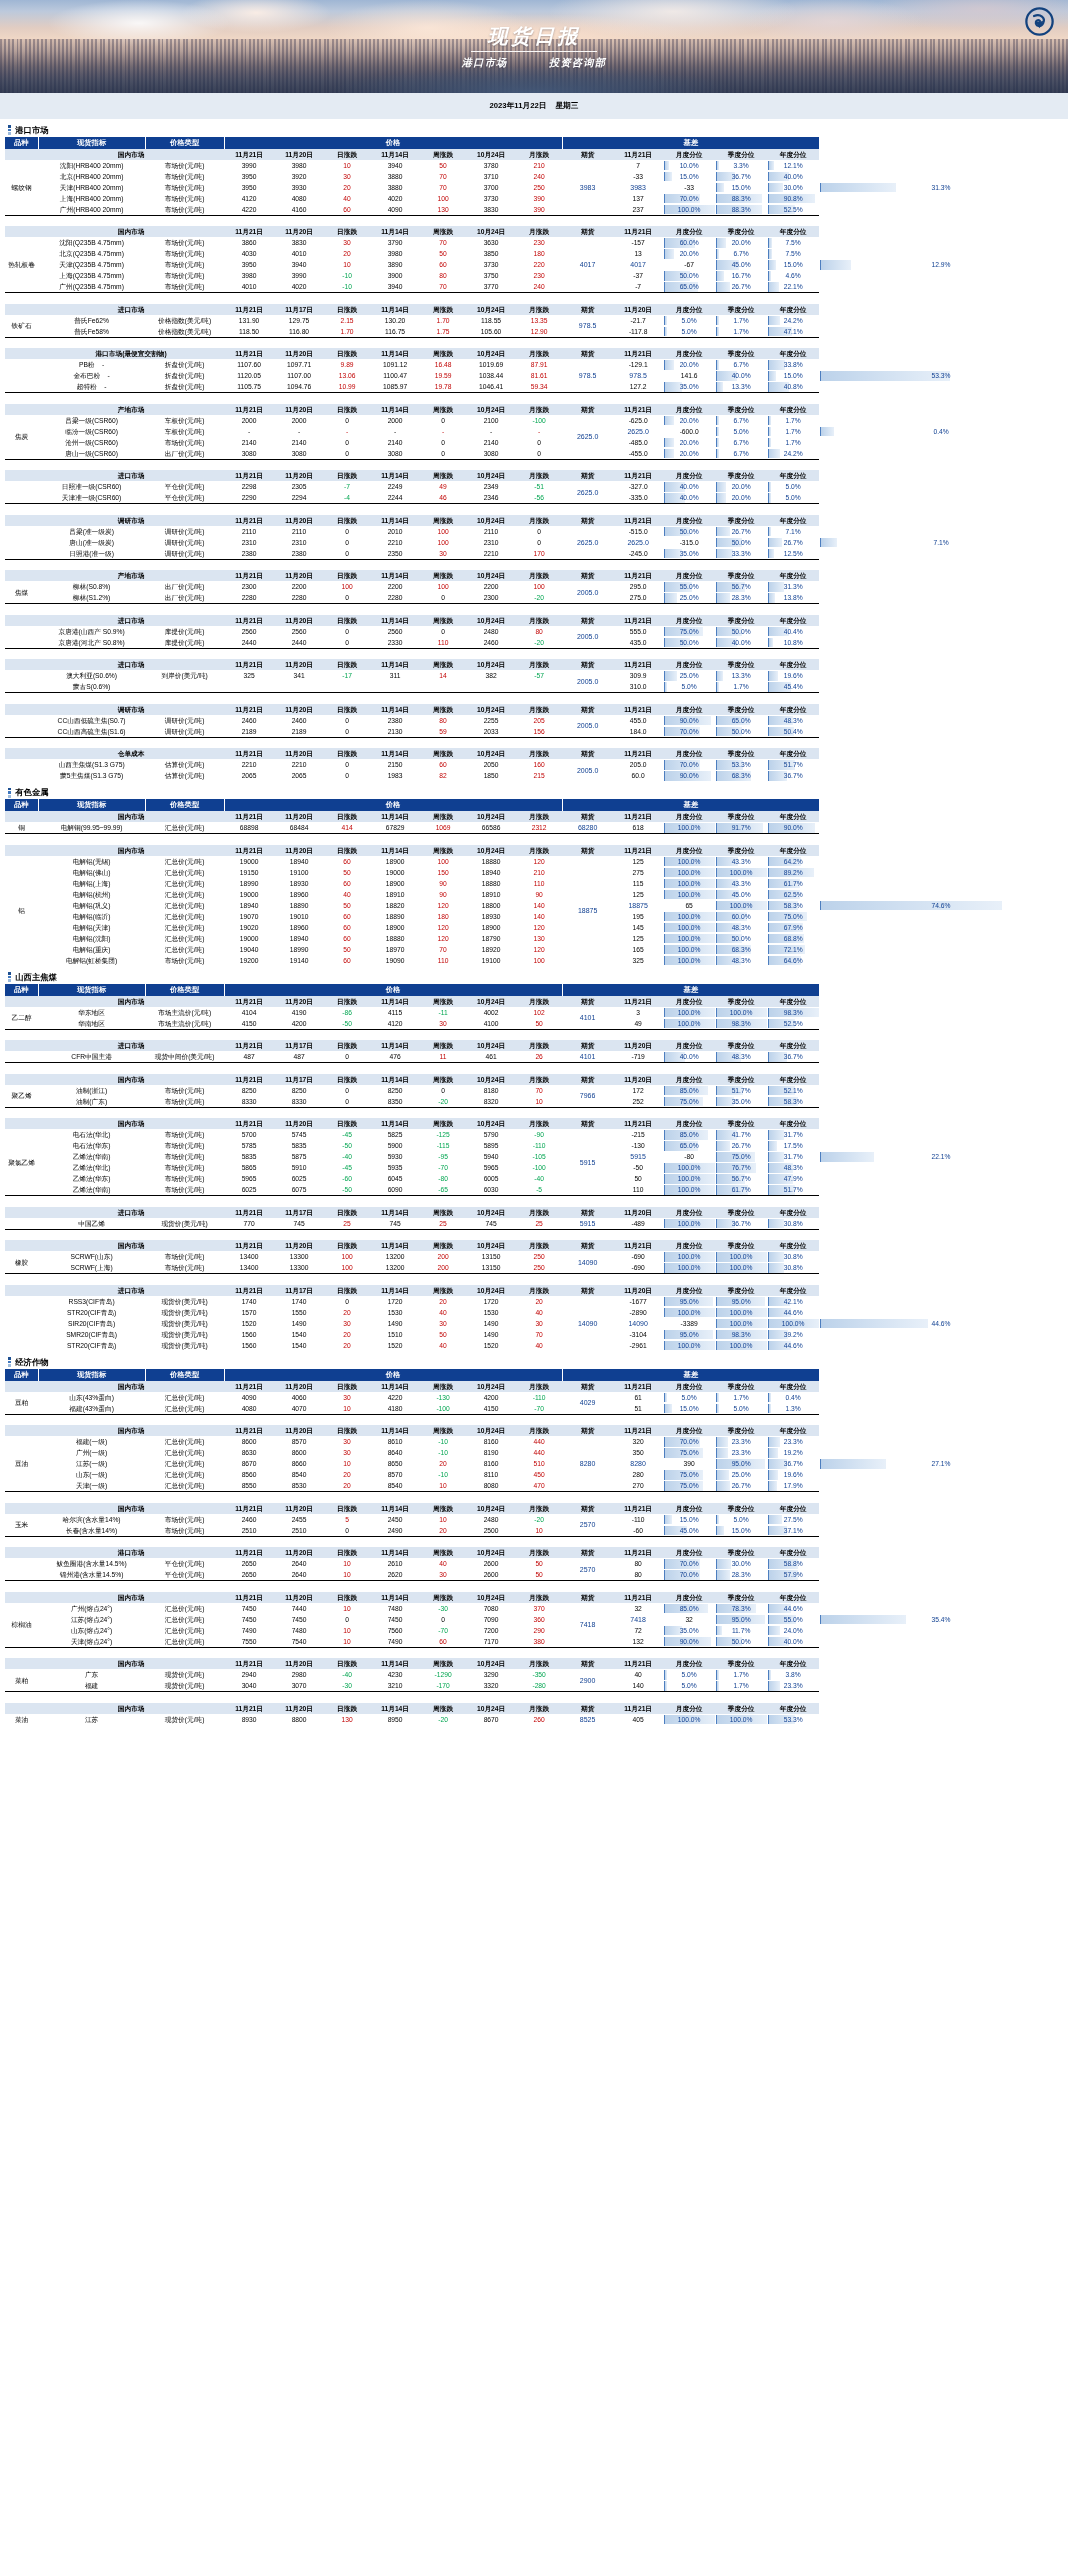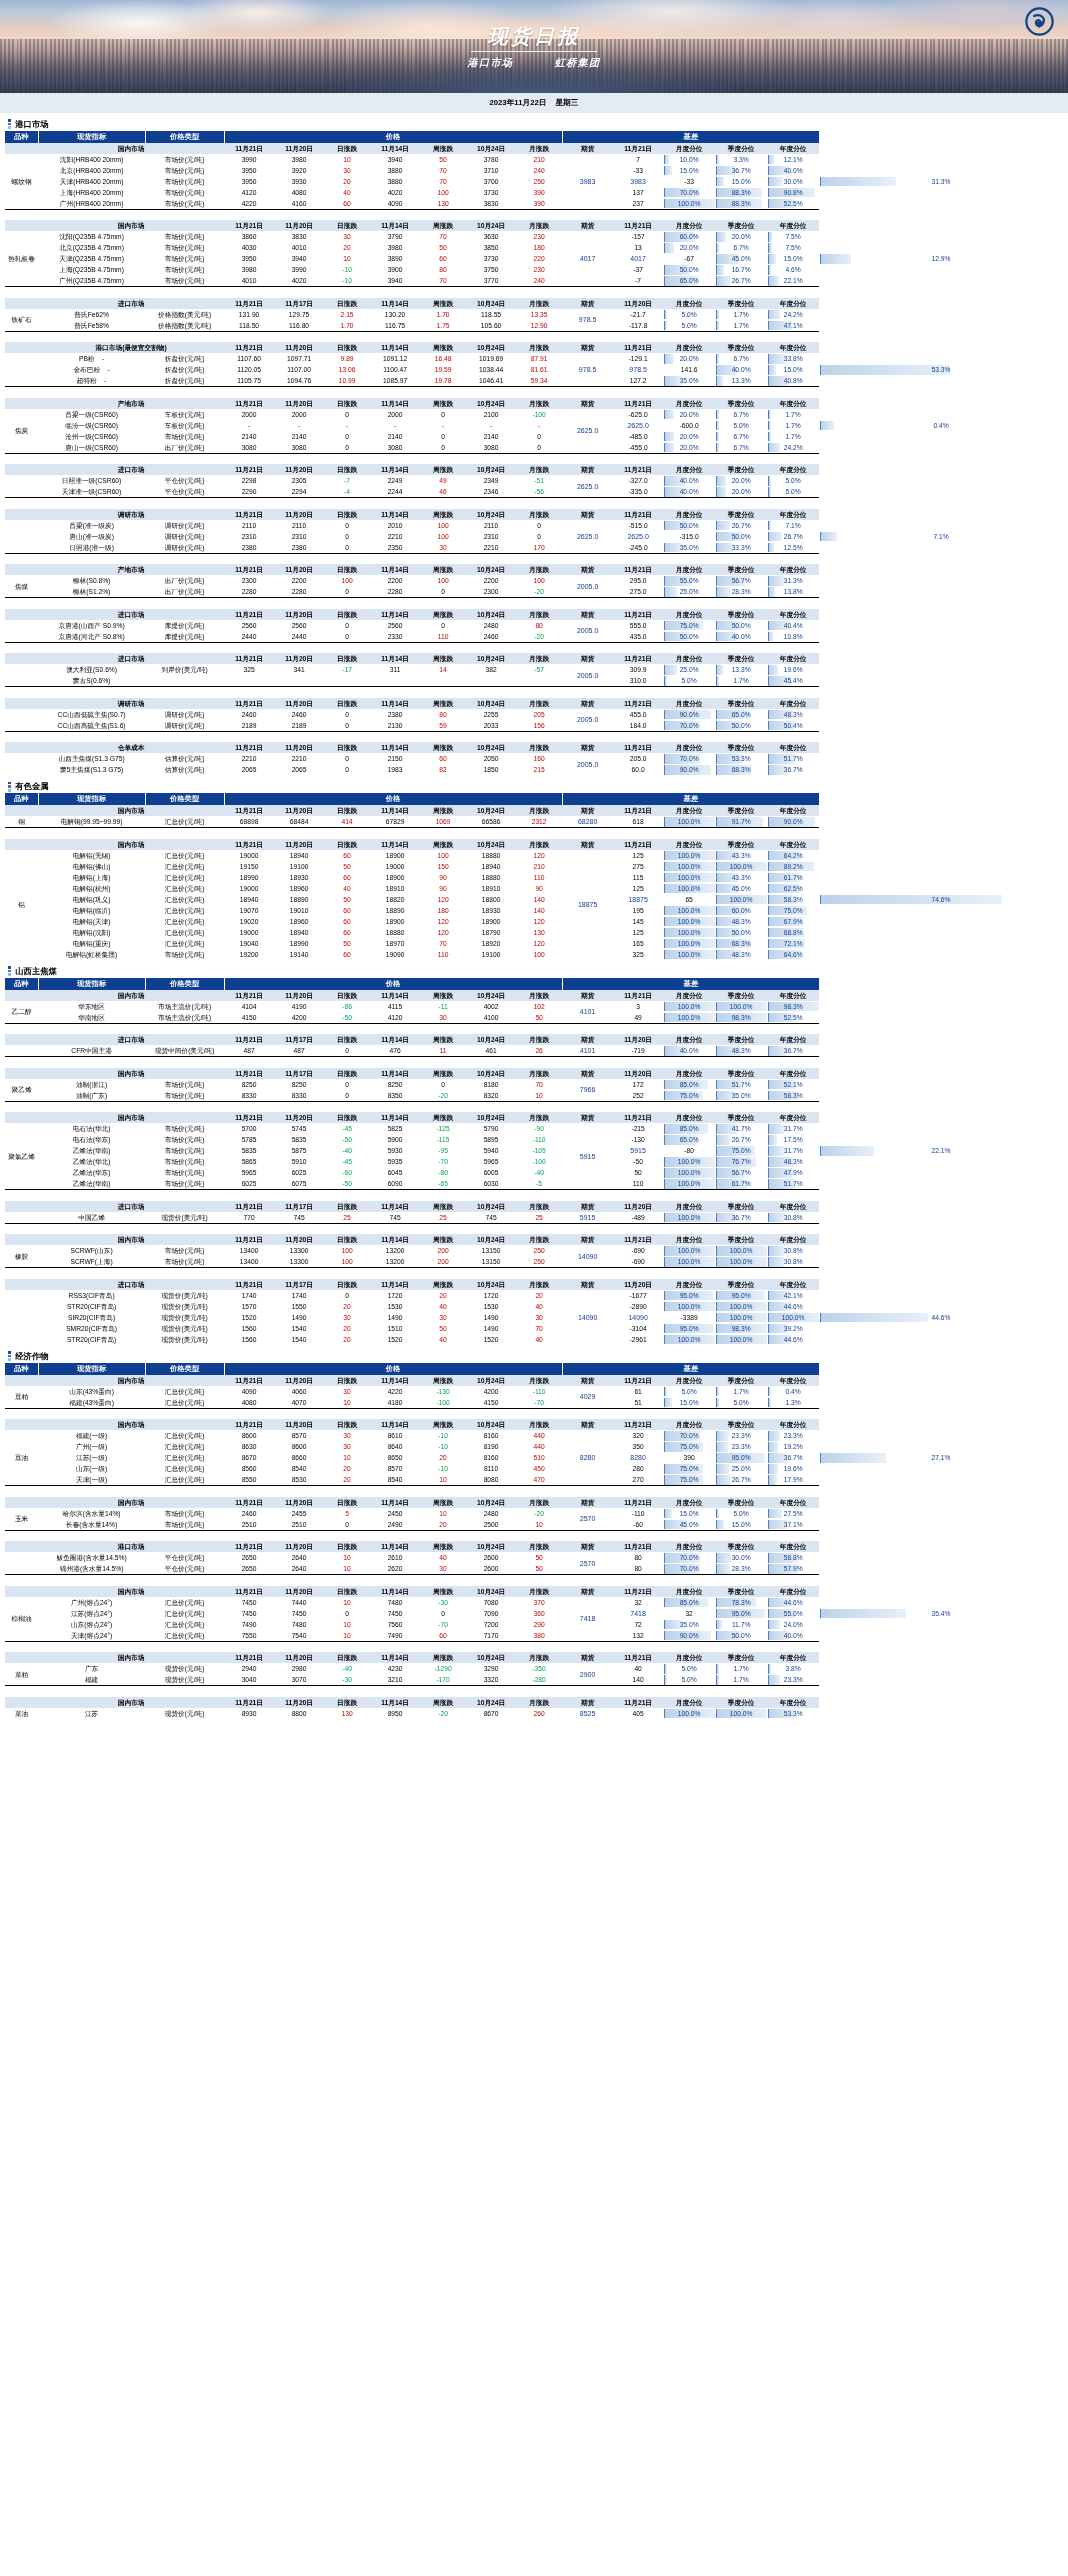--- a/index.html
+++ b/index.html
@@ -64,21 +64,21 @@
     font-size:10.2px; font-weight:bold; color:#ffffff; letter-spacing:1.3px;
     text-shadow: 0 0.6px 1.9px rgba(60,60,80,.5);
   }
   .banner-sub .gap { display:inline-block; width:33px; }
   .logo {
     position:absolute; right:14px; top:7px; width:29px; height:29px;
   }
 
   
   .datebar {
-    height: 20px;
+    height: 26px;
     background: #e4ebf3;
     display:flex; align-items:center; justify-content:center;
     font-size:7.7px; font-weight:bold; color:#000;
   }
   .datebar .sp { display:inline-block; width:9px; }
 
   
   .section { margin: 0 5.1px; padding-top: 3.8px; }
   .section-head {
     display:flex; align-items:center; gap:3.8px;
@@ -150,21 +150,21 @@
 
 <div class="banner">
   <div class="sky-clouds"></div>
   <div class="city"></div>
   <div class="river"></div>
   <div class="banner-title">现货日报</div>
   <div class="banner-rule"></div>
   <div class="banner-sub">
     <span>港口市场</span>
     <span class="gap"></span>
-    <span>虹桥集团</span>
+    <span>投资咨询部</span>
   </div>
   <svg class="logo" viewBox="0 0 64 64">
     <circle cx="32" cy="32" r="29" fill="none" stroke="#13427e" stroke-width="5"></circle>
     <path d="M20 20 C34 14, 46 24, 40 36 C36 44, 26 44, 24 36 C23 30, 29 27, 33 31" fill="none" stroke="#13427e" stroke-width="5" stroke-linecap="round"></path>
     <path d="M24 33 L32 47 L41 31 Z" fill="#13427e"></path>
   </svg>
 </div>
 
 <div class="datebar">
   <span>2023年11月22日</span>

